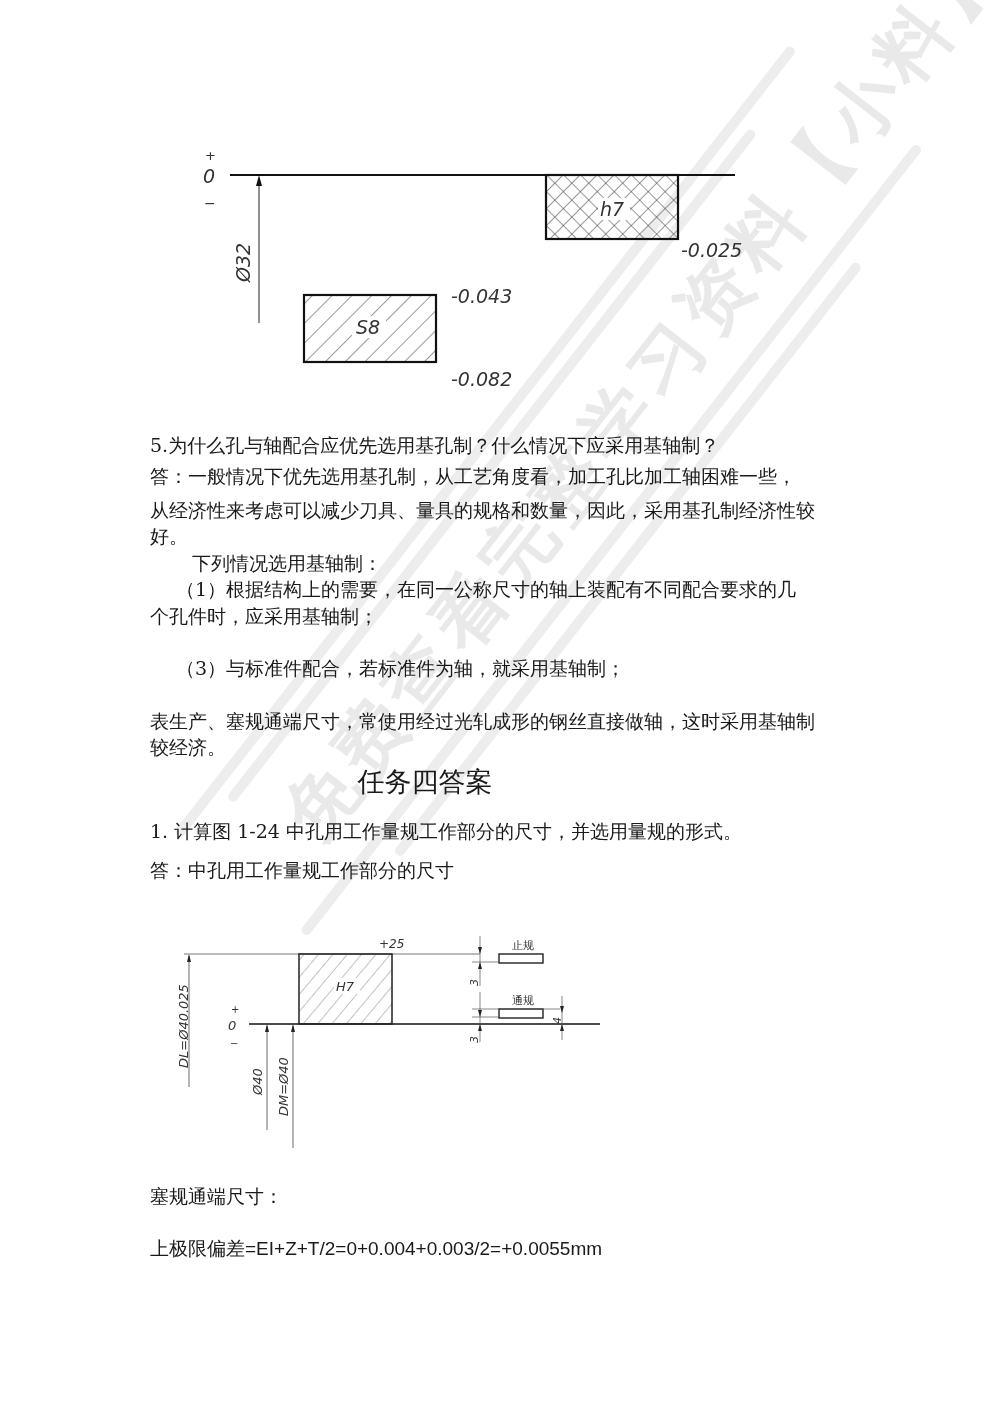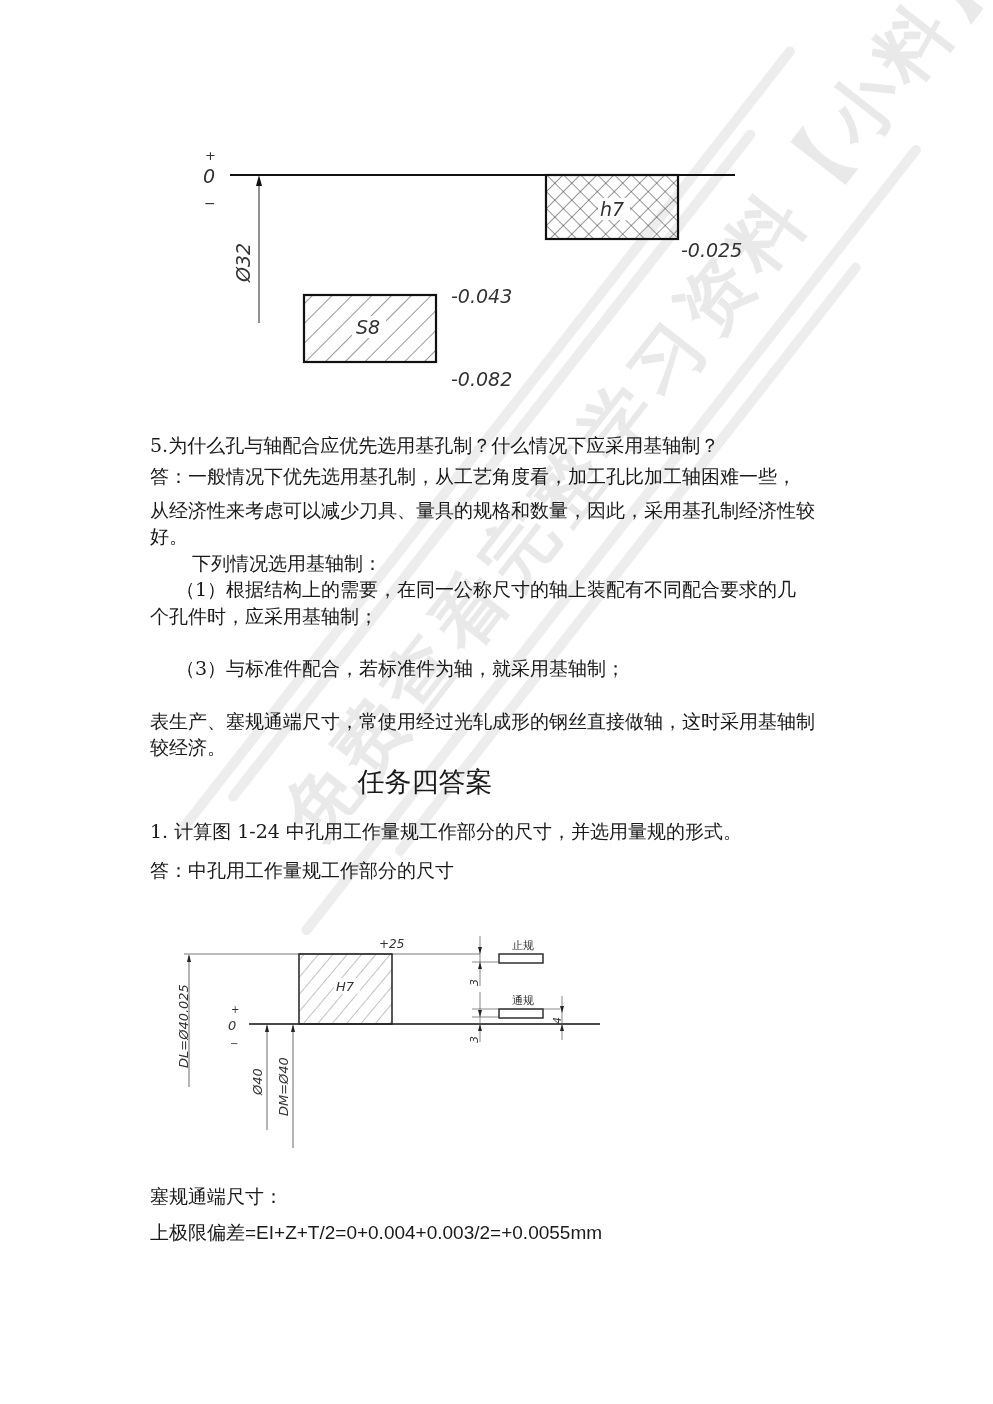--- a/index.html
+++ b/index.html
@@ -7,21 +7,21 @@
          font-family: "DejaVu Serif", "Liberation Serif", serif; color: #1a1a1a; }
   .page { position: absolute; left: 0; top: 0; width: 993px; height: 1404px; }
   .watermark { position: absolute; left: 60px; top: 380px; width: 1000px; height: 240px;
                transform: rotate(-52deg); transform-origin: 50% 50%;
                pointer-events: none; opacity: 0.10; }
   .watermark .band { position: absolute; left: 0; width: 100%; height: 10px; background: #555; border-radius: 5px; }
   .watermark .wm-text { position: absolute; left: 80px; top: 70px; font-size: 72px; font-weight: bold;
                color: #333; letter-spacing: 8px; white-space: nowrap;
                font-family: "DejaVu Sans", sans-serif; }
   .txt { position: absolute; font-size: 19px; line-height: 26px; white-space: nowrap; }
-  .txt.sans { font-family: "Liberation Sans", "DejaVu Sans", sans-serif; }
+  .txt.sans { font-family: "Liberation Sans", "DejaVu Sans", sans-serif; margin-top: 16px; }
   .heading { position: absolute; left: 0; width: 850px; text-align: center; top: 765px;
              font-size: 27px; line-height: 34px; }
   svg text { font-family: "DejaVu Sans", sans-serif; font-style: italic; fill: #333; }
   svg text.cn { font-style: normal; }
 </style>
 </head>
 <body>
 
 <div class="page">
 

